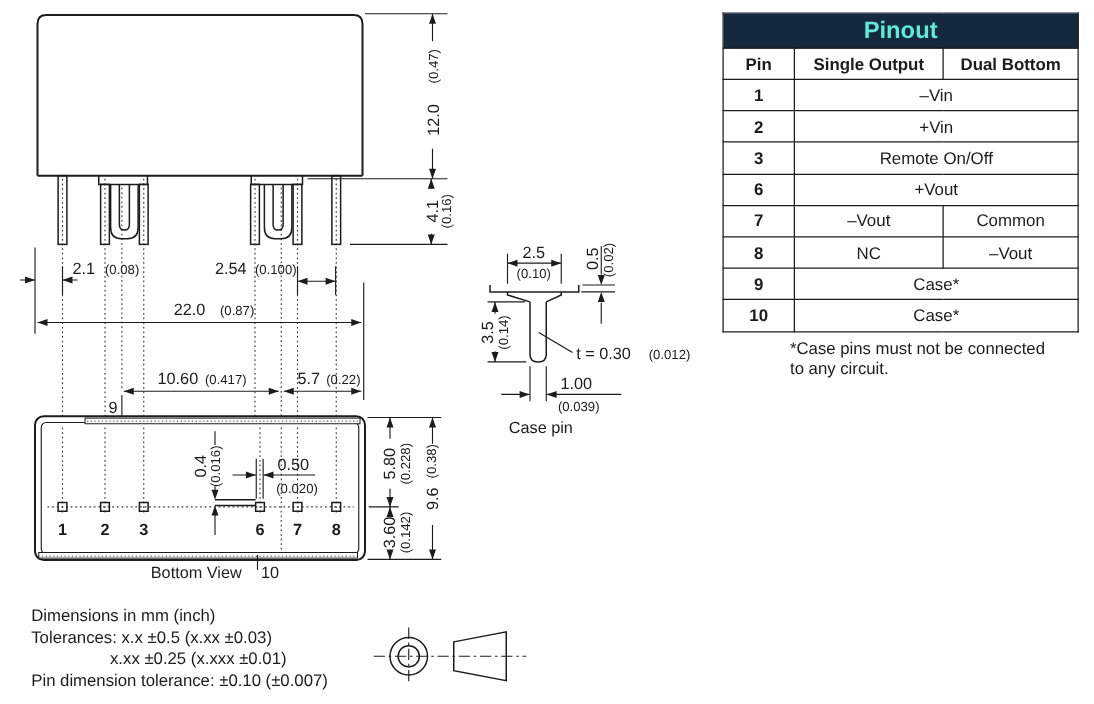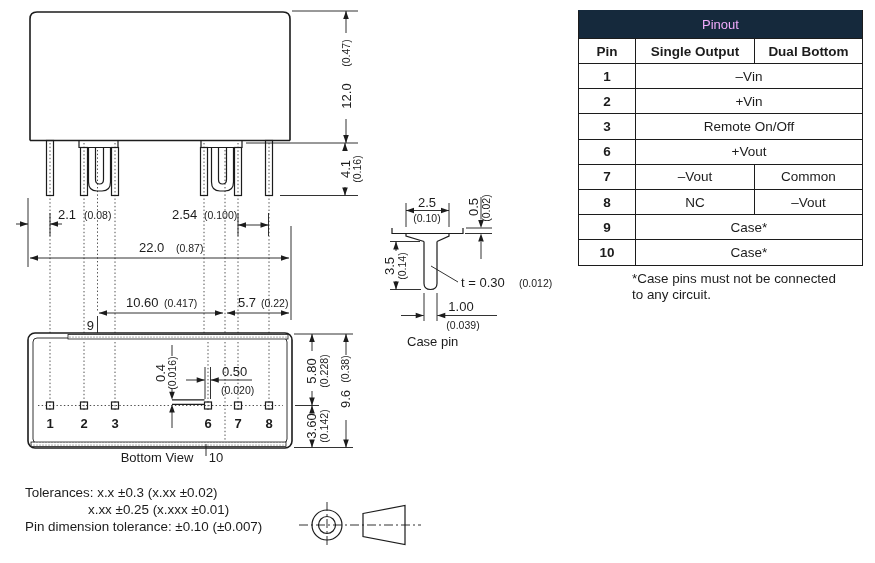--- a/index.html
+++ b/index.html
@@ -17,21 +17,21 @@
   .t13{font-size:13px;}
   .t10{font-size:10.5px;}
   .mid{text-anchor:middle;}
   .end{text-anchor:end;}
   .pnum{font-size:13px;font-weight:600;text-anchor:middle;}
 
   
   #pinout{position:absolute;left:578px;top:10px;width:285px;border-collapse:collapse;}
   #pinout td{border:1.4px solid #1c1c1c;text-align:center;vertical-align:middle;
              font-size:13.5px;height:24.2px;padding:0 2px;background:#fff;}
-  #pinout td.title{background:#15293c;color:#f0abfc;font-weight:normal;font-size:13px;height:27px;border-color:#15293c #1c1c1c #1c1c1c #1c1c1c;}
+  #pinout td.title{background:#15293c;color:#5eead4;font-weight:bold;font-size:19px;height:27px;border-color:#15293c #1c1c1c #1c1c1c #1c1c1c;}
   #pinout td.hdr{font-weight:bold;height:24px;}
   #pinout td.pin{font-weight:bold;width:52px;}
   #pinout td.single{width:114px;}
 
   #notes{position:absolute;left:632px;top:271px;font-size:13.4px;line-height:16.2px;}
   #notes .n1{margin-bottom:6px;}
 
   #footer{position:absolute;left:25px;top:484px;font-size:13.4px;line-height:17.2px;}
   #footer .indent{padding-left:63px;}
 </style>
@@ -257,18 +257,19 @@
     </tr>
   </tbody>
 </table>
 
 <div id="notes">
   <div>*Case pins must not be connected</div>
   <div>to any circuit.</div>
 </div>
 
 <div id="footer">
-  <div>Tolerances: x.x ±0.3 (x.xx ±0.02)</div>
+  <div>Dimensions in mm (inch)</div>
+  <div>Tolerances: x.x ±0.5 (x.xx ±0.03)</div>
   <div class="indent">x.xx ±0.25 (x.xxx ±0.01)</div>
   <div>Pin dimension tolerance: ±0.10 (±0.007)</div>
 </div>
 
 </div>
 
 </body></html>

